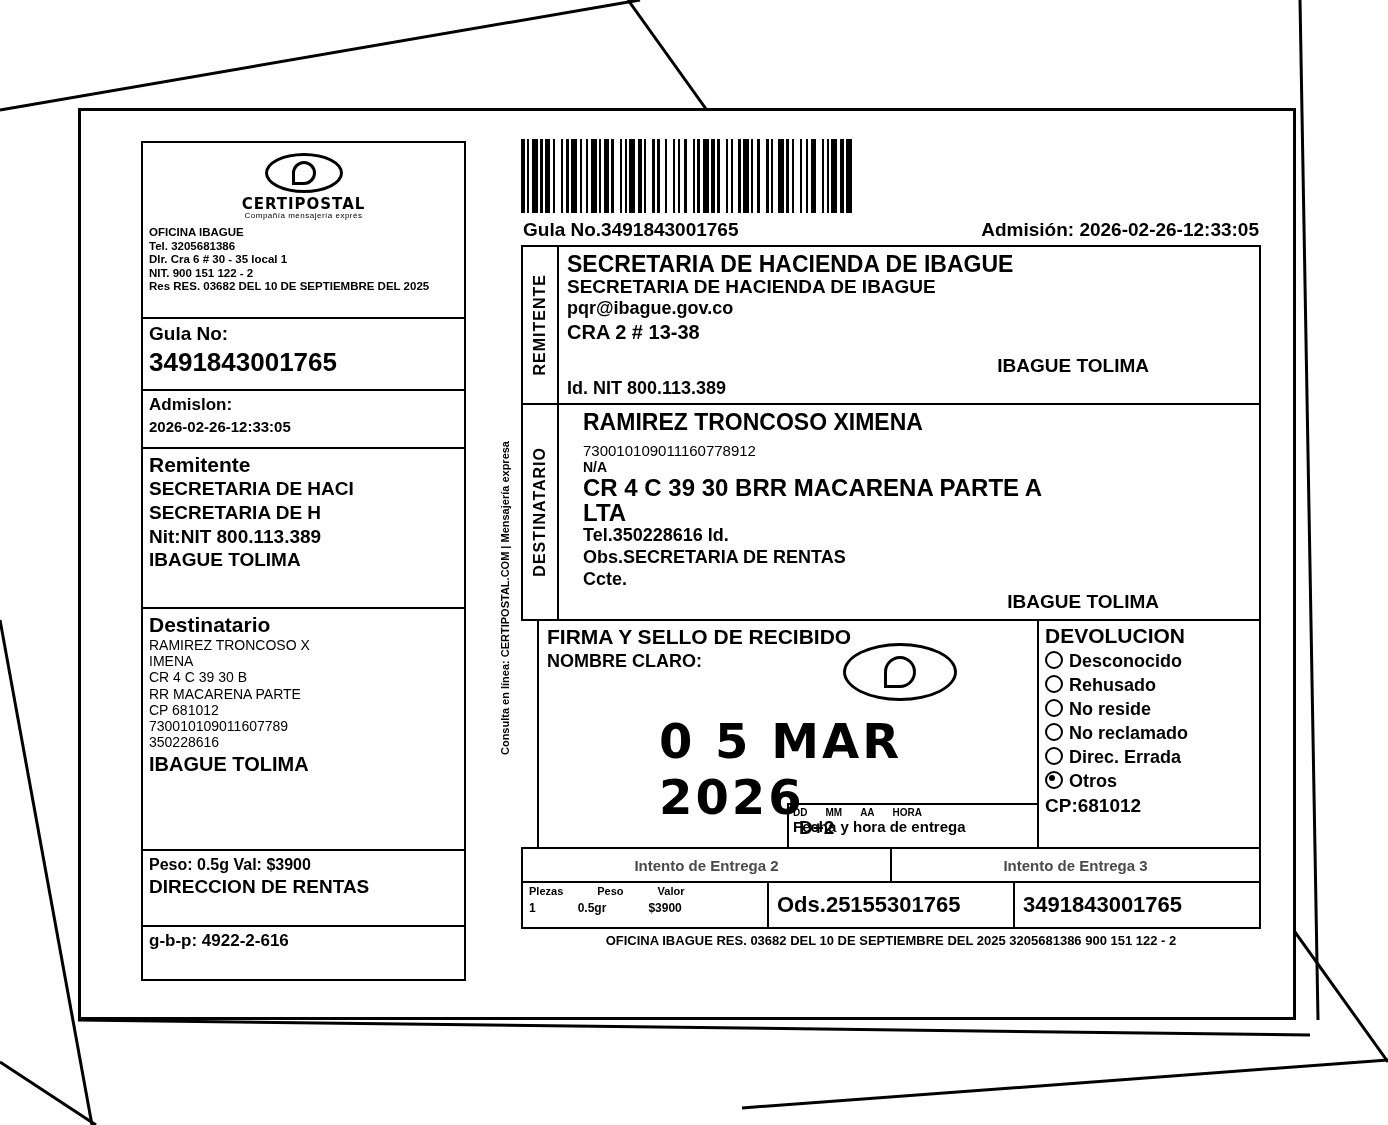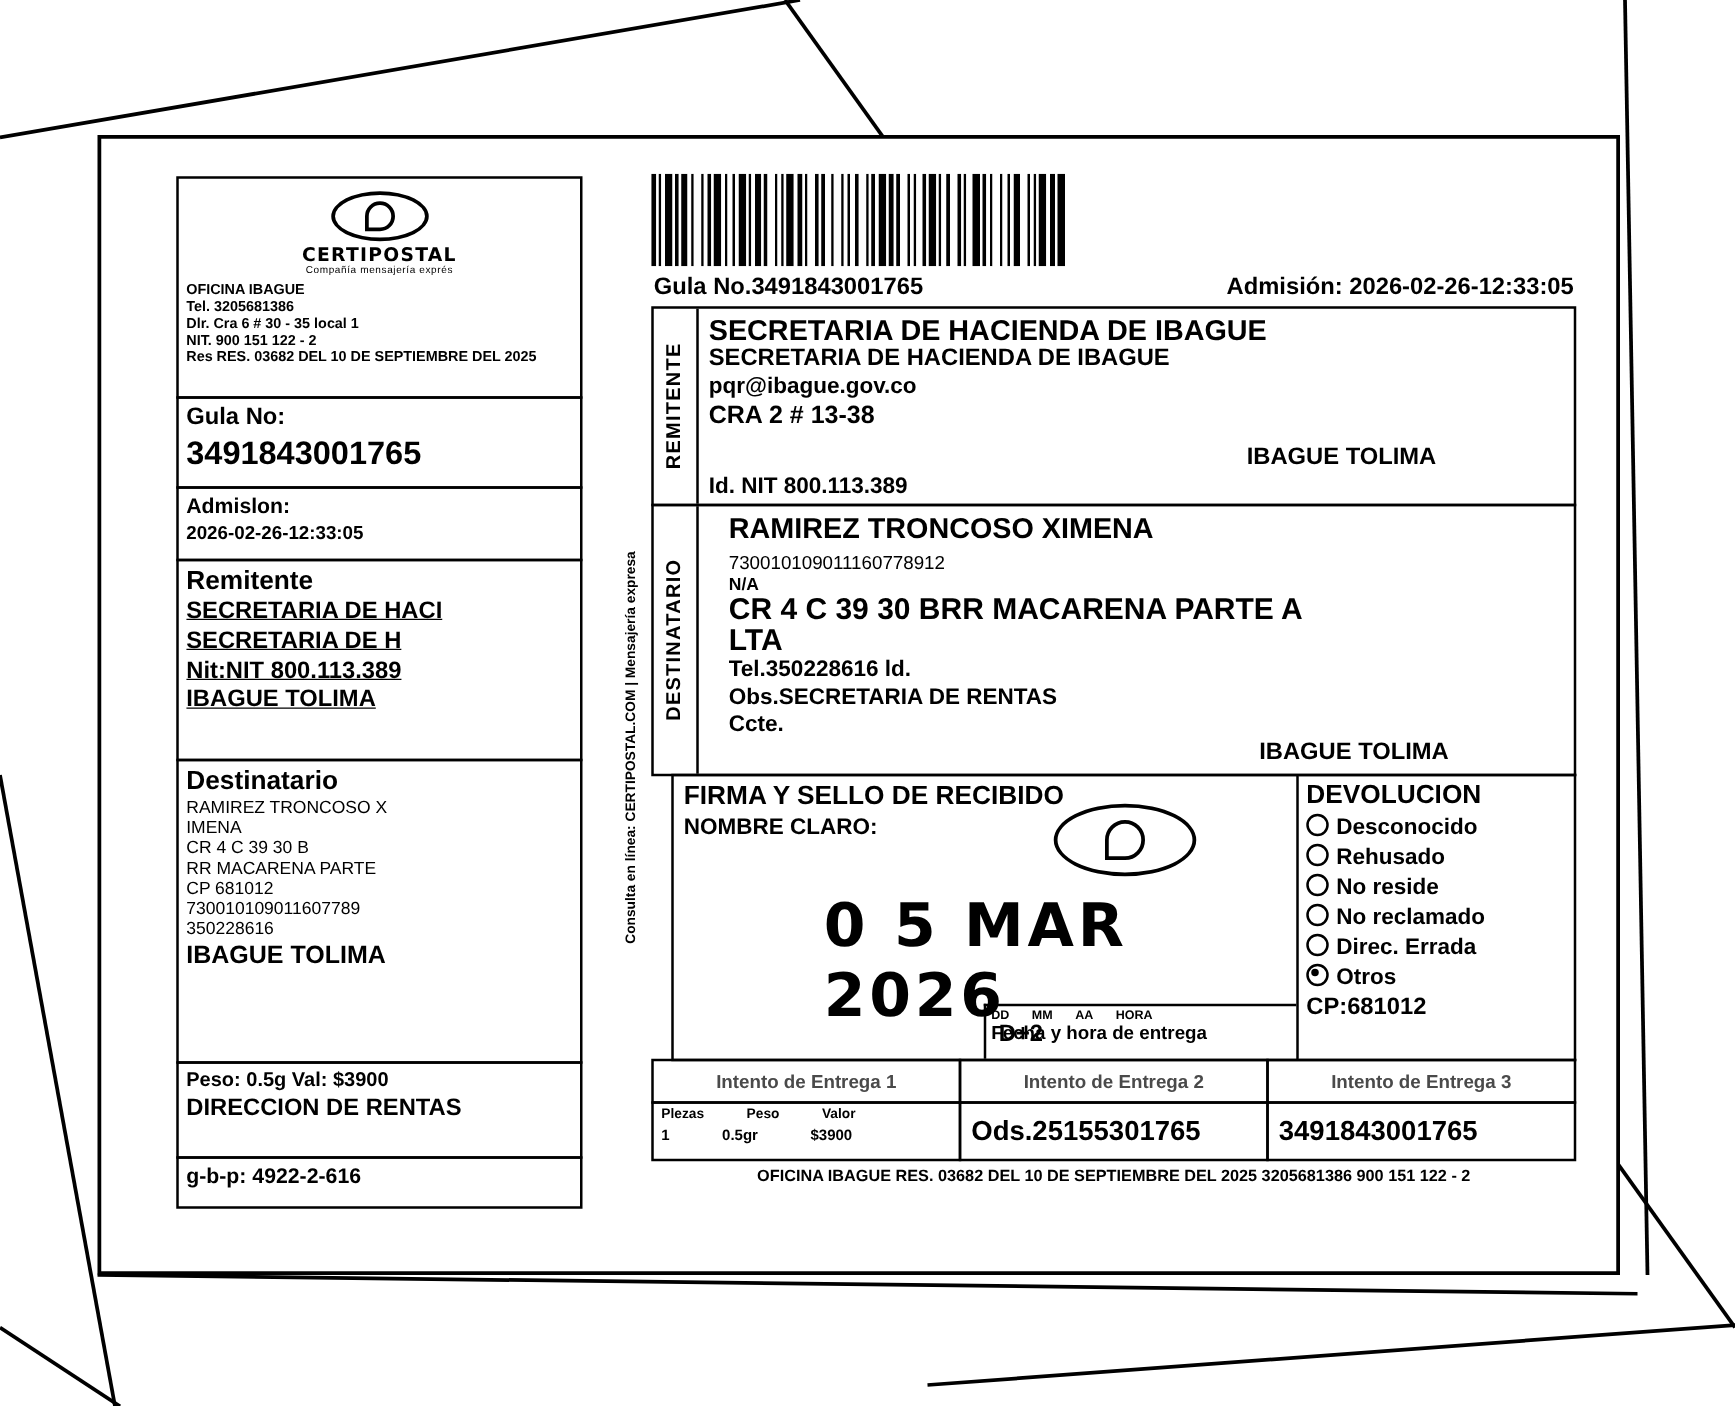--- a/index.html
+++ b/index.html
@@ -50,32 +50,32 @@
   .guia-box{height:74px;margin-top:-2px;}
   .guia-label{font-size:19px;font-weight:bold;}
   .guia-num{font-size:26px;font-weight:bold;margin-top:2px;}
 
   .adm-box{height:60px;margin-top:-2px;}
   .adm-label{font-size:17px;font-weight:bold;}
   .adm-val{font-size:15px;font-weight:bold;margin-top:3px;}
 
   .rem-box{height:162px;margin-top:-2px;}
   .rem-title{font-size:21px;font-weight:bold;}
-  .rem-line{font-size:19px;font-weight:bold;line-height:1.25;white-space:nowrap;overflow:hidden;text-decoration:underline;}
+  .rem-line{font-size:19px;font-weight:bold;line-height:1.25;white-space:nowrap;overflow:hidden;}
 
   .dest-box{height:244px;margin-top:-2px;}
   .dest-title{font-size:21px;font-weight:bold;}
   .dest-line{font-size:14px;font-weight:normal;line-height:1.16;}
   .dest-city{font-size:20px;font-weight:bold;margin-top:2px;}
 
   .peso-box{height:78px;margin-top:-2px;}
   .peso-line{font-size:16px;font-weight:bold;line-height:1.3;}
   .peso-line2{font-size:19px;font-weight:bold;}
 
-  .gbp-box{height:42px;margin-top:-2px;}
+  .gbp-box{height:56px;margin-top:-2px;}
   .gbp-line{font-size:17px;font-weight:bold;}
 
   
   .right-col{position:absolute;left:440px;top:28px;width:740px;}
 
   .barcode{height:74px;display:flex;align-items:stretch;overflow:hidden;}
   .barcode span{display:block;height:100%;}
 
   .guia-row{
     display:flex;justify-content:space-between;align-items:flex-end;
@@ -444,21 +444,20 @@
         <div class="radio-row">
           <span class="radio checked"></span>
           <span class="radio-lbl">Otros</span>
         </div>
 
         <div class="cp-line">CP:681012</div>
       </div>
     </div>
 
     <div class="attempt-row">
-      <div class="attempt-cell">Intento de Entrega 1</div>
       <div class="attempt-cell">Intento de Entrega 2</div>
       <div class="attempt-cell">Intento de Entrega 3</div>
     </div>
 
     <div class="bottom-row">
       <div class="pzs-cell">
         <div class="pzs-hdr">
           <span>Plezas</span>
           <span>Peso</span>
           <span>Valor</span>

